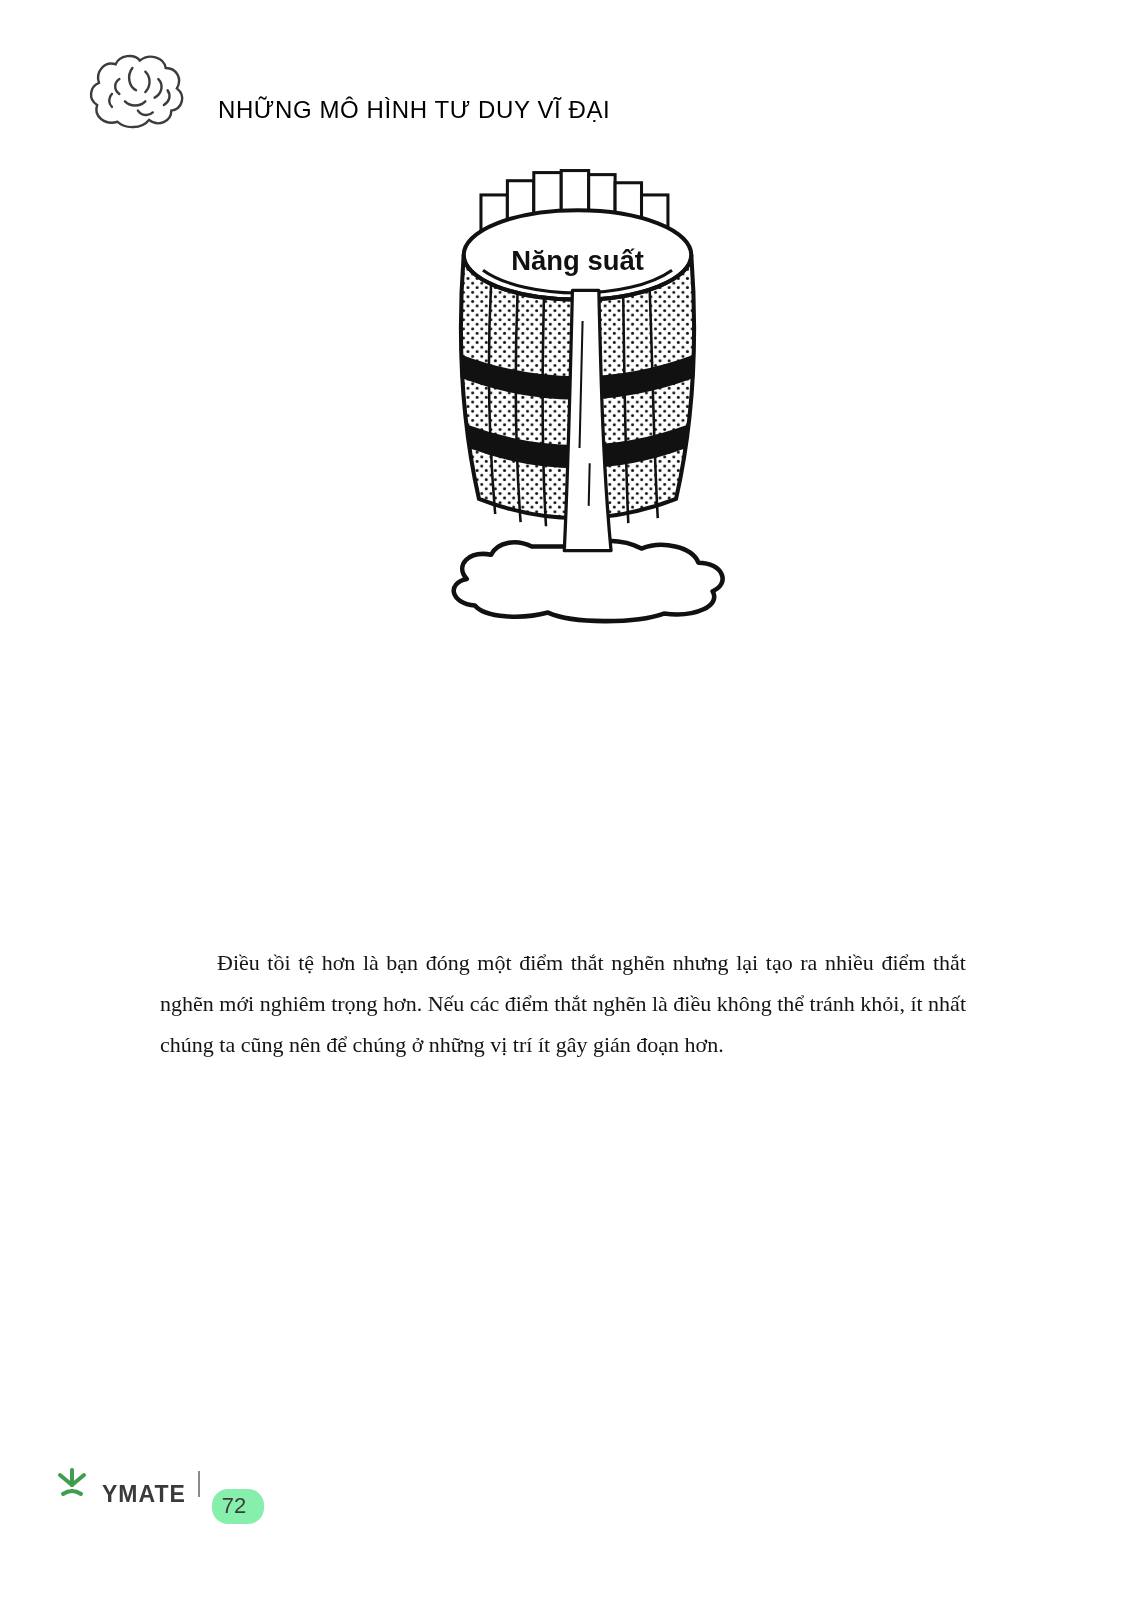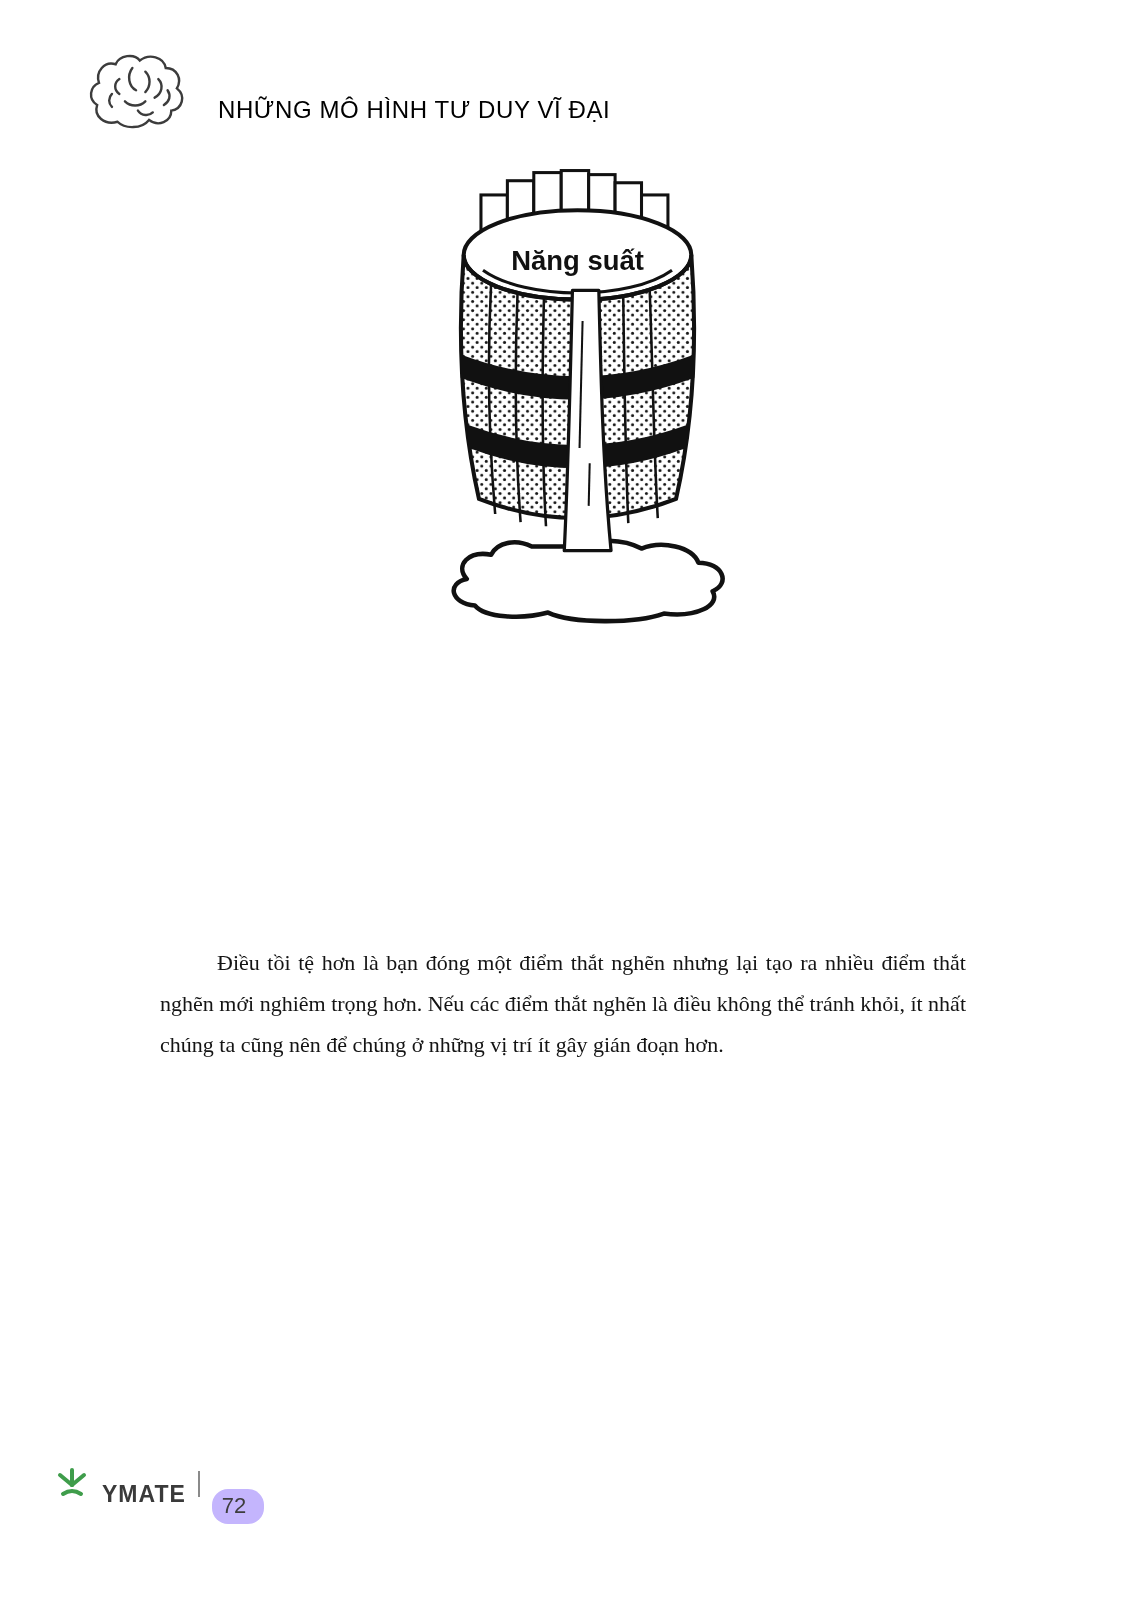--- a/index.html
+++ b/index.html
@@ -61,21 +61,21 @@
   .footer-brand {
     font-family:"Liberation Sans", sans-serif;
     font-weight:bold; font-size:23px; letter-spacing:1px;
     color:#3a3a3a;
     margin-top:20px;
   }
   .footer-divider { width:2px; height:26px; background:#8a8a8a; }
   .footer-page {
     font-family:"Liberation Sans", sans-serif;
     font-size:22px; color:#3d3d3d;
-    background:#c4b5fd; border-radius:16px;
+    background:#86efac; border-radius:16px;
     padding:4px 18px 5px 10px;
     margin-top:45px;
   }
 </style>
 </head>
 <body>
 
 <div class="page">
 
   <div class="brain-wrap">

